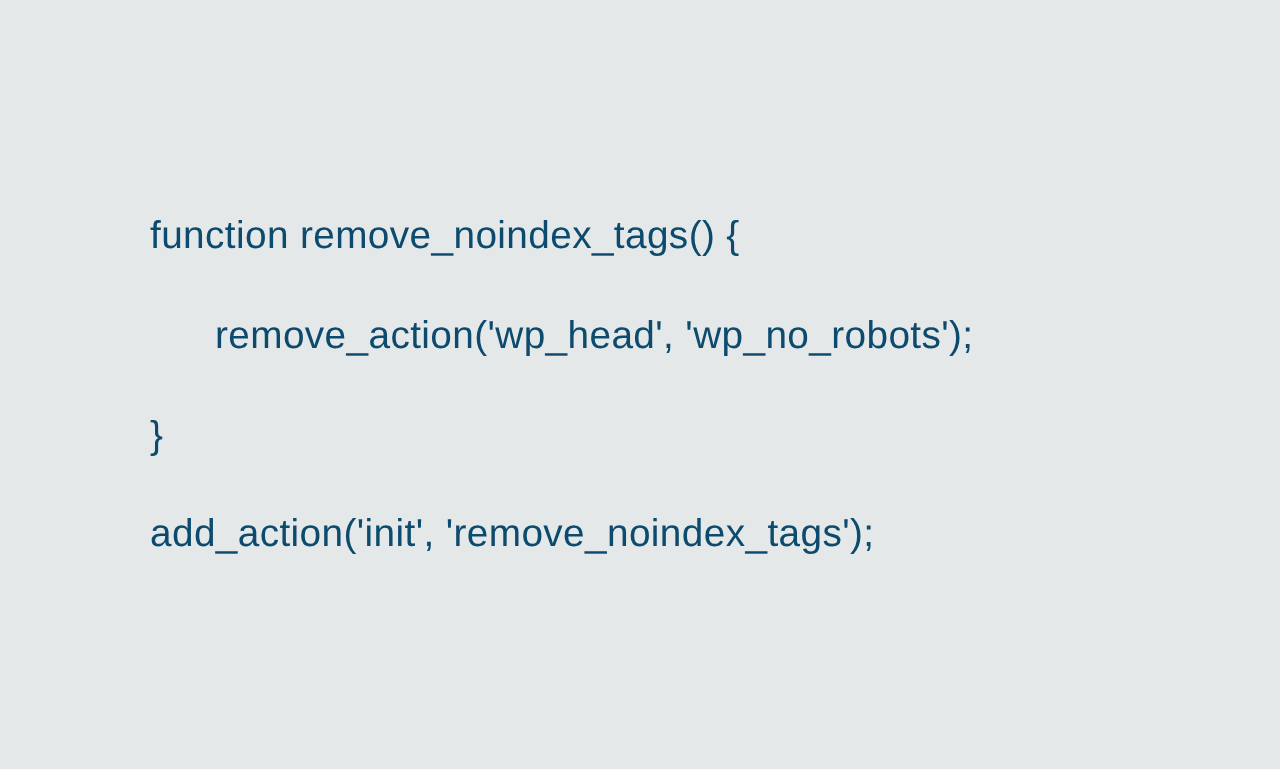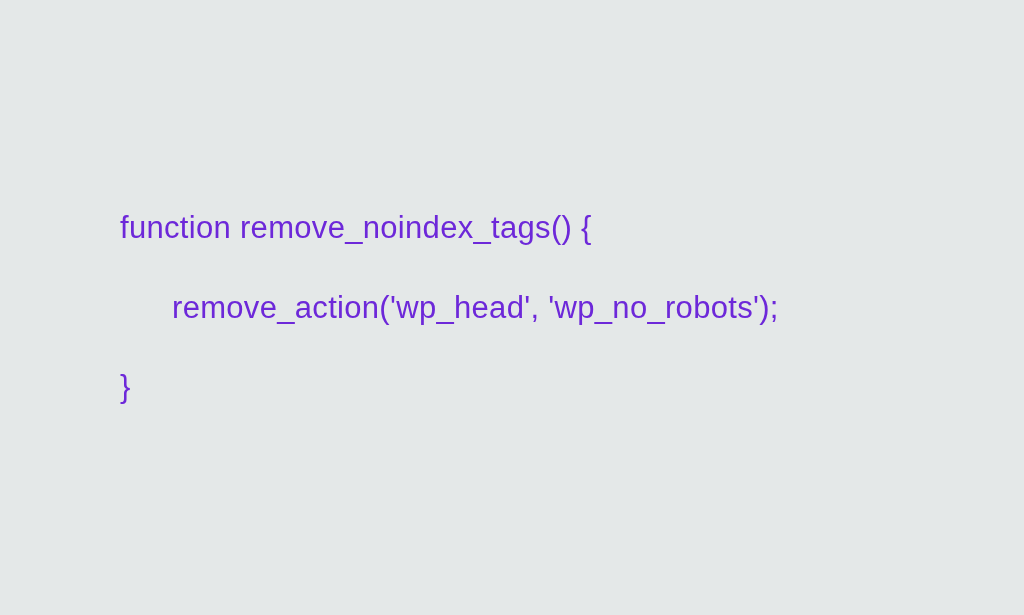--- a/index.html
+++ b/index.html
@@ -10,21 +10,21 @@
     body {
       width: 1024px;
       height: 615px;
       background-color: #e4e8e8;
       font-family: -apple-system, BlinkMacSystemFont, "Segoe UI", Helvetica, Arial, sans-serif;
       display: flex;
       align-items: center;
       padding-left: 120px;
     }
     .code-block {
-      color: #6d28d9;
+      color: #0c4a6e;
       font-size: 31px;
       line-height: 1.15;
       font-weight: 400;
       letter-spacing: 0.01em;
     }
     .code-line {
       margin-bottom: 44px;
     }
     .code-line:last-child {
       margin-bottom: 0;
@@ -34,13 +34,14 @@
       text-align: right;
     }
   </style>
 </head>
 <body>
 
 <div class="code-block">
   <div class="code-line">function remove_noindex_tags() {</div>
   <div class="code-line indent">remove_action('wp_head', 'wp_no_robots');</div>
   <div class="code-line">}</div>
+  <div class="code-line">add_action('init', 'remove_noindex_tags');</div>
 </div>
 
 </body></html>

